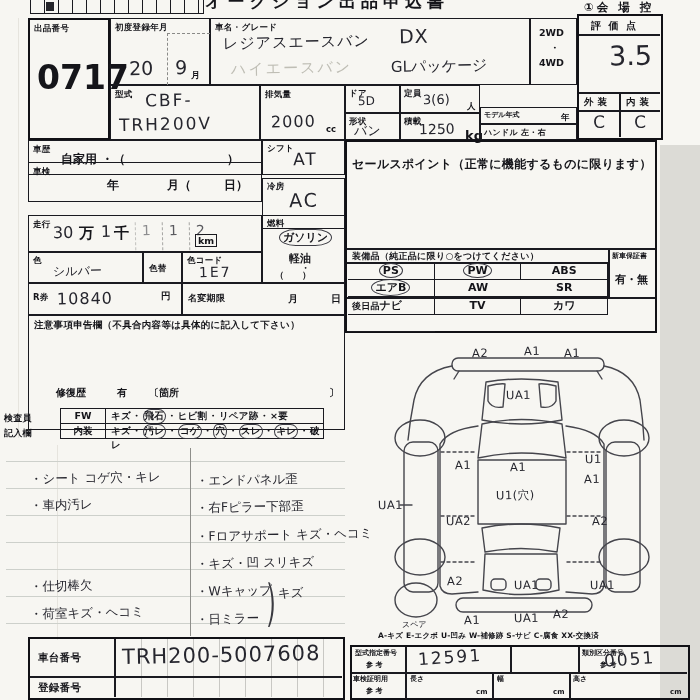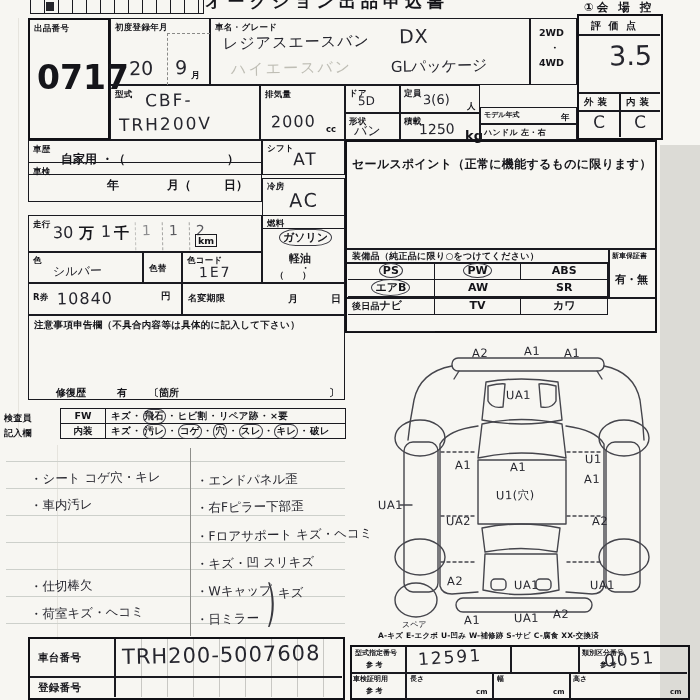--- a/index.html
+++ b/index.html
@@ -21,22 +21,22 @@
   .dmg{font-size:11.5px;letter-spacing:.5px}
   .dmg-s{font-size:8px;letter-spacing:0}
   .gridstrip{position:absolute;left:30px;top:0;width:172px;height:13px;
      border-bottom:1.6px solid #1a1a20;border-left:1.6px solid #1a1a20;border-right:1.6px solid #1a1a20;
      background:repeating-linear-gradient(90deg,transparent 0 12.6px,#1a1a20 12.6px 14px)}
   #equip-grid{position:absolute;left:348px;top:262px;width:260px;height:35px;
      display:grid;grid-template-columns:repeat(3,1fr);grid-auto-rows:17.5px}
   .equip-cell{border-right:1.6px solid #1a1a20;border-bottom:1.6px solid #1a1a20;
      display:flex;align-items:center;justify-content:center;font-size:11px;font-weight:bold}
   .equip-cell:nth-child(5n){border-right:none}
-  .irow{position:absolute;left:60px;width:286px;height:16px;border:1.5px solid #1a1a20;box-sizing:border-box;
-     display:flex;align-items:center;font-size:9.5px;font-weight:bold}
+  .irow{position:absolute;left:60px;width:264px;height:16px;border:1.5px solid #1a1a20;box-sizing:border-box;
+     display:flex;font-size:9.5px;font-weight:bold}
   .ihead{width:44px;text-align:center;border-right:1.5px solid #1a1a20;flex:none;align-self:stretch;line-height:14px}
   .iopts{padding-left:5px;letter-spacing:.2px}
   .iopts .circ{border-radius:60% 55% 60% 55%/90% 85% 90% 85%;padding:0 1px}
   .sep{padding:0 1px}
   .dashcells{display:inline-block;border-left:1px dashed #8a8a88}
   .dashedbg{background:repeating-linear-gradient(90deg,transparent 0 25px,#9a9a96 25px 26px)}
   svg{stroke:#45454c;fill:none;stroke-width:1.4;stroke-linecap:round;stroke-linejoin:round}
 </style>
 </head>
 <body>
@@ -232,21 +232,21 @@
       <div class="equip-cell">
         <span></span>
       </div>
     </div>
   <div class="vline" style="left:608px;top:248px;width:1.6px;height:49px"></div>
   <div class="lbl2" style="left:612px;top:251px">新車保証書</div>
   <div class="pv" style="left:615px;top:272px;font-size:11px">有・無</div>
   <div class="hline" style="left:347px;top:297px;width:308px;height:1.6px"></div>
   <div class="lbl" style="left:352px;top:300px;font-size:9px">後日品</div>
 
-  <div class="cell" style="left:28px;top:315px;width:317px;height:85px">
+  <div class="cell" style="left:28px;top:315px;width:317px;height:115px">
     <div class="lbl" style="left:5px;top:3px;font-size:9.5px">注意事項申告欄（不具合内容等は具体的に記入して下さい）</div>
     <div class="pv" style="left:27px;top:70px;font-size:10px">修復歴</div>
     <div class="pv" style="left:88px;top:70px;font-size:10px">有</div>
     <div class="pv" style="left:120px;top:70px;font-size:10px">〔箇所</div>
     <div class="pv" style="left:300px;top:70px;font-size:10px">〕</div>
   </div>
 
   <div class="lbl" style="left:4px;top:412px;font-size:9px">検査員</div>
   <div class="lbl" style="left:4px;top:427px;font-size:9px">記入欄</div>
   <div class="irow" style="top:408px">

